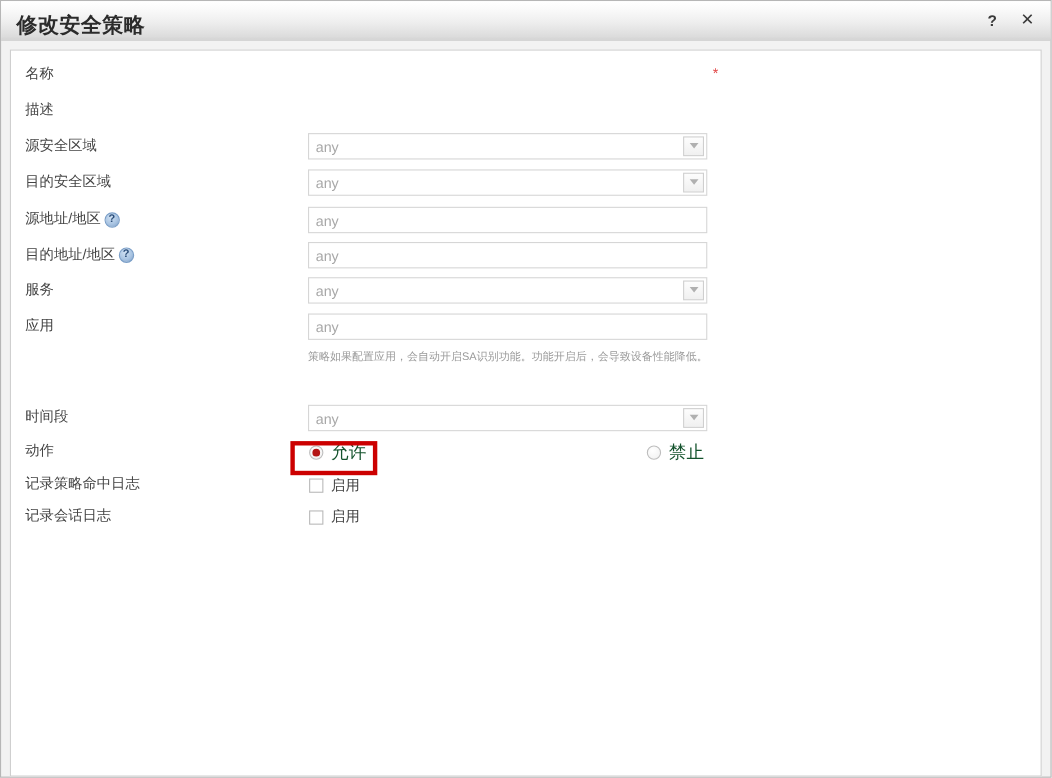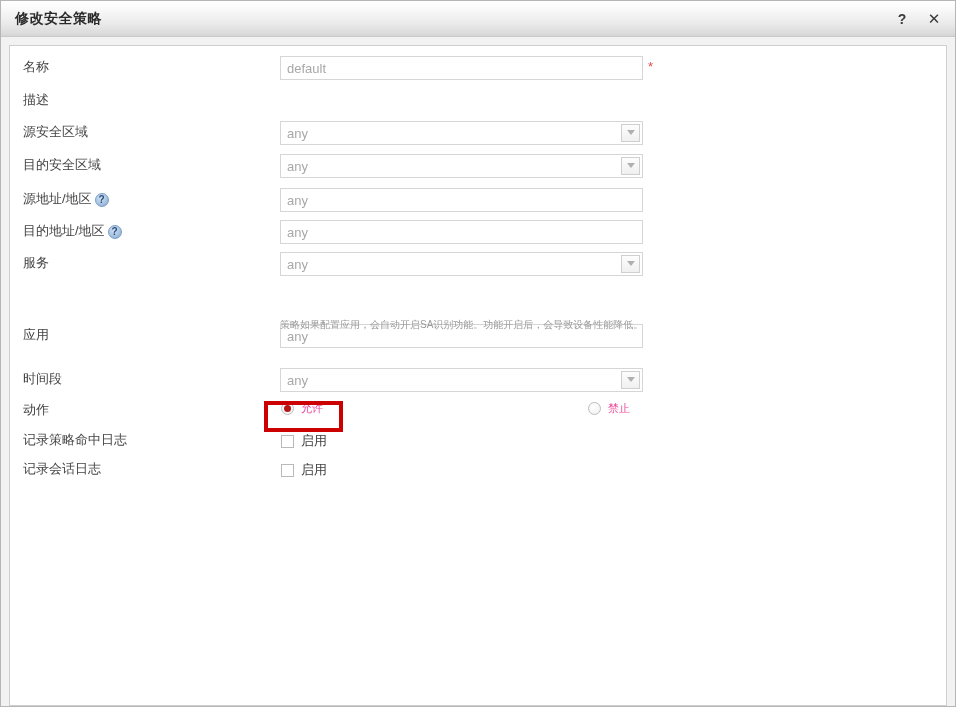--- a/index.html
+++ b/index.html
@@ -36,21 +36,21 @@
     height: 36px;
     flex: 0 0 36px;
     background: linear-gradient(to bottom, #ffffff 0%, #fbfbfb 18%, #eeeeee 55%, #dcdcdc 92%, #d4d4d4 100%);
     border-bottom: 1px solid #c9c9c9;
     box-sizing: border-box;
   }
   .title-text {
     position: absolute;
     left: 14px;
     top: 9px;
-    font-size: 14px;
+    font-size: 19px;
     font-weight: bold;
     color: #2b2b2b;
     letter-spacing: 0.5px;
     white-space: nowrap;
   }
   .title-buttons {
     position: absolute;
     right: 12px;
     top: 0;
     height: 36px;
@@ -213,21 +213,21 @@
   }
   .radio-dot.checked::after {
     content: "";
     position: absolute;
     left: 50%; top: 50%;
     width: 7px; height: 7px;
     margin-left: -3.5px; margin-top: -3.5px;
     border-radius: 50%;
     background: #b41616;
   }
-  .radio-label { font-size: 11px; color: #ec4899; }
+  .radio-label { font-size: 16px; color: #14532d; }
 
   
   .highlight-box {
     position: absolute;
     left: 263px;
     top: 400px;
     width: 79px;
     height: 31px;
     box-sizing: border-box;
     border: 4px solid #cc0000;
@@ -297,21 +297,20 @@
     </div>
   </div>
 
   <div class="content">
     <div class="form">
 
       <div class="row" style="top:10px;">
         <div class="label">
           <span>名称</span>
         </div>
-        <input class="field" type="text" readonly="" placeholder="default" style="">
         <div class="required-star">*</div>
       </div>
 
       <div class="row" style="top:43px;">
         <div class="label">
           <span>描述</span>
         </div>
       </div>
 
       <div class="row" style="top:75px;">
@@ -353,21 +352,21 @@
       <div class="row" style="top:206px;">
         <div class="label">
           <span>服务</span>
         </div>
         <div class="select-wrap">
           <input class="field" type="text" readonly="" placeholder="any" style="">
           <div class="caret"></div>
         </div>
       </div>
 
-      <div class="row" style="top:239px;margin-top:39px;">
+      <div class="row" style="top:239px;">
         <div class="label">
           <span>应用</span>
         </div>
         <input class="field" type="text" readonly="" placeholder="any" style="">
       </div>
 
       <div class="hint" style="top:269px;">策略如果配置应用，会自动开启SA识别功能。功能开启后，会导致设备性能降低。</div>
 
       <div class="row" style="top:322px;">
         <div class="label">

